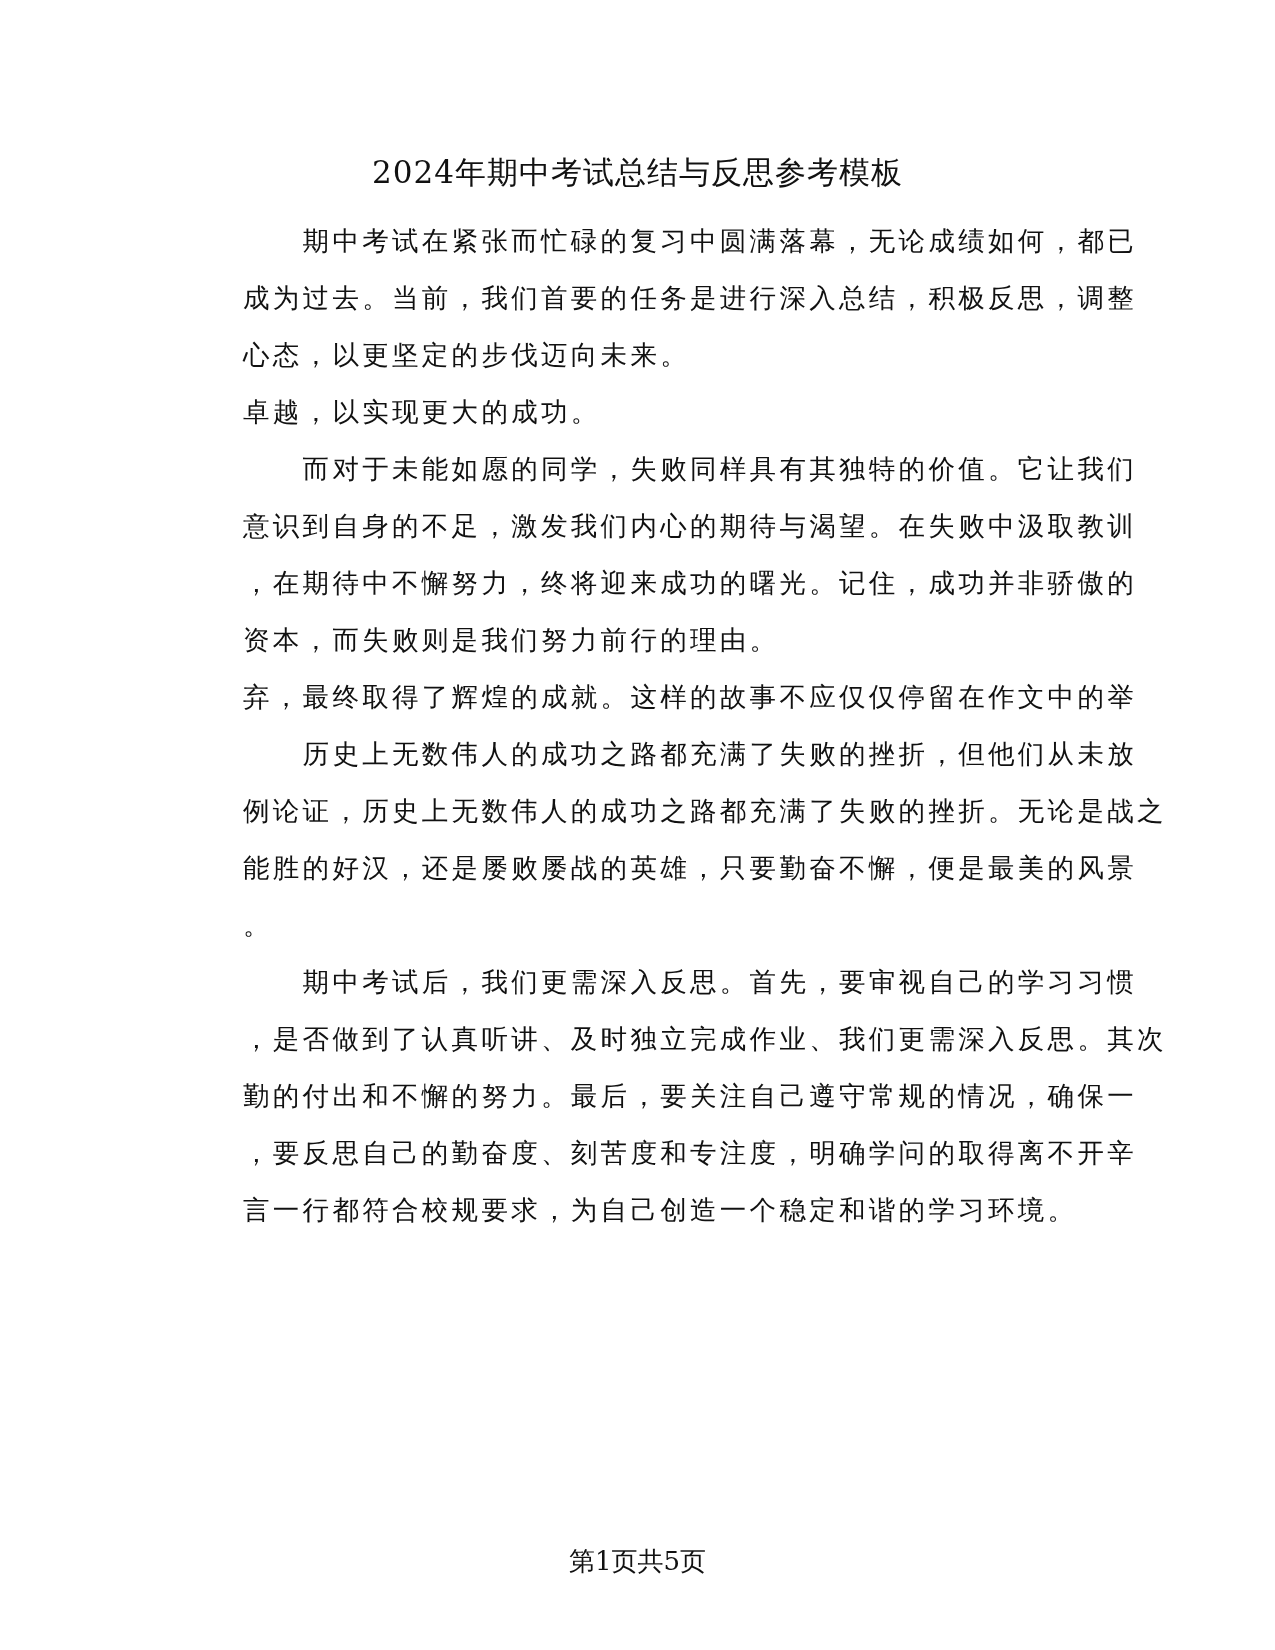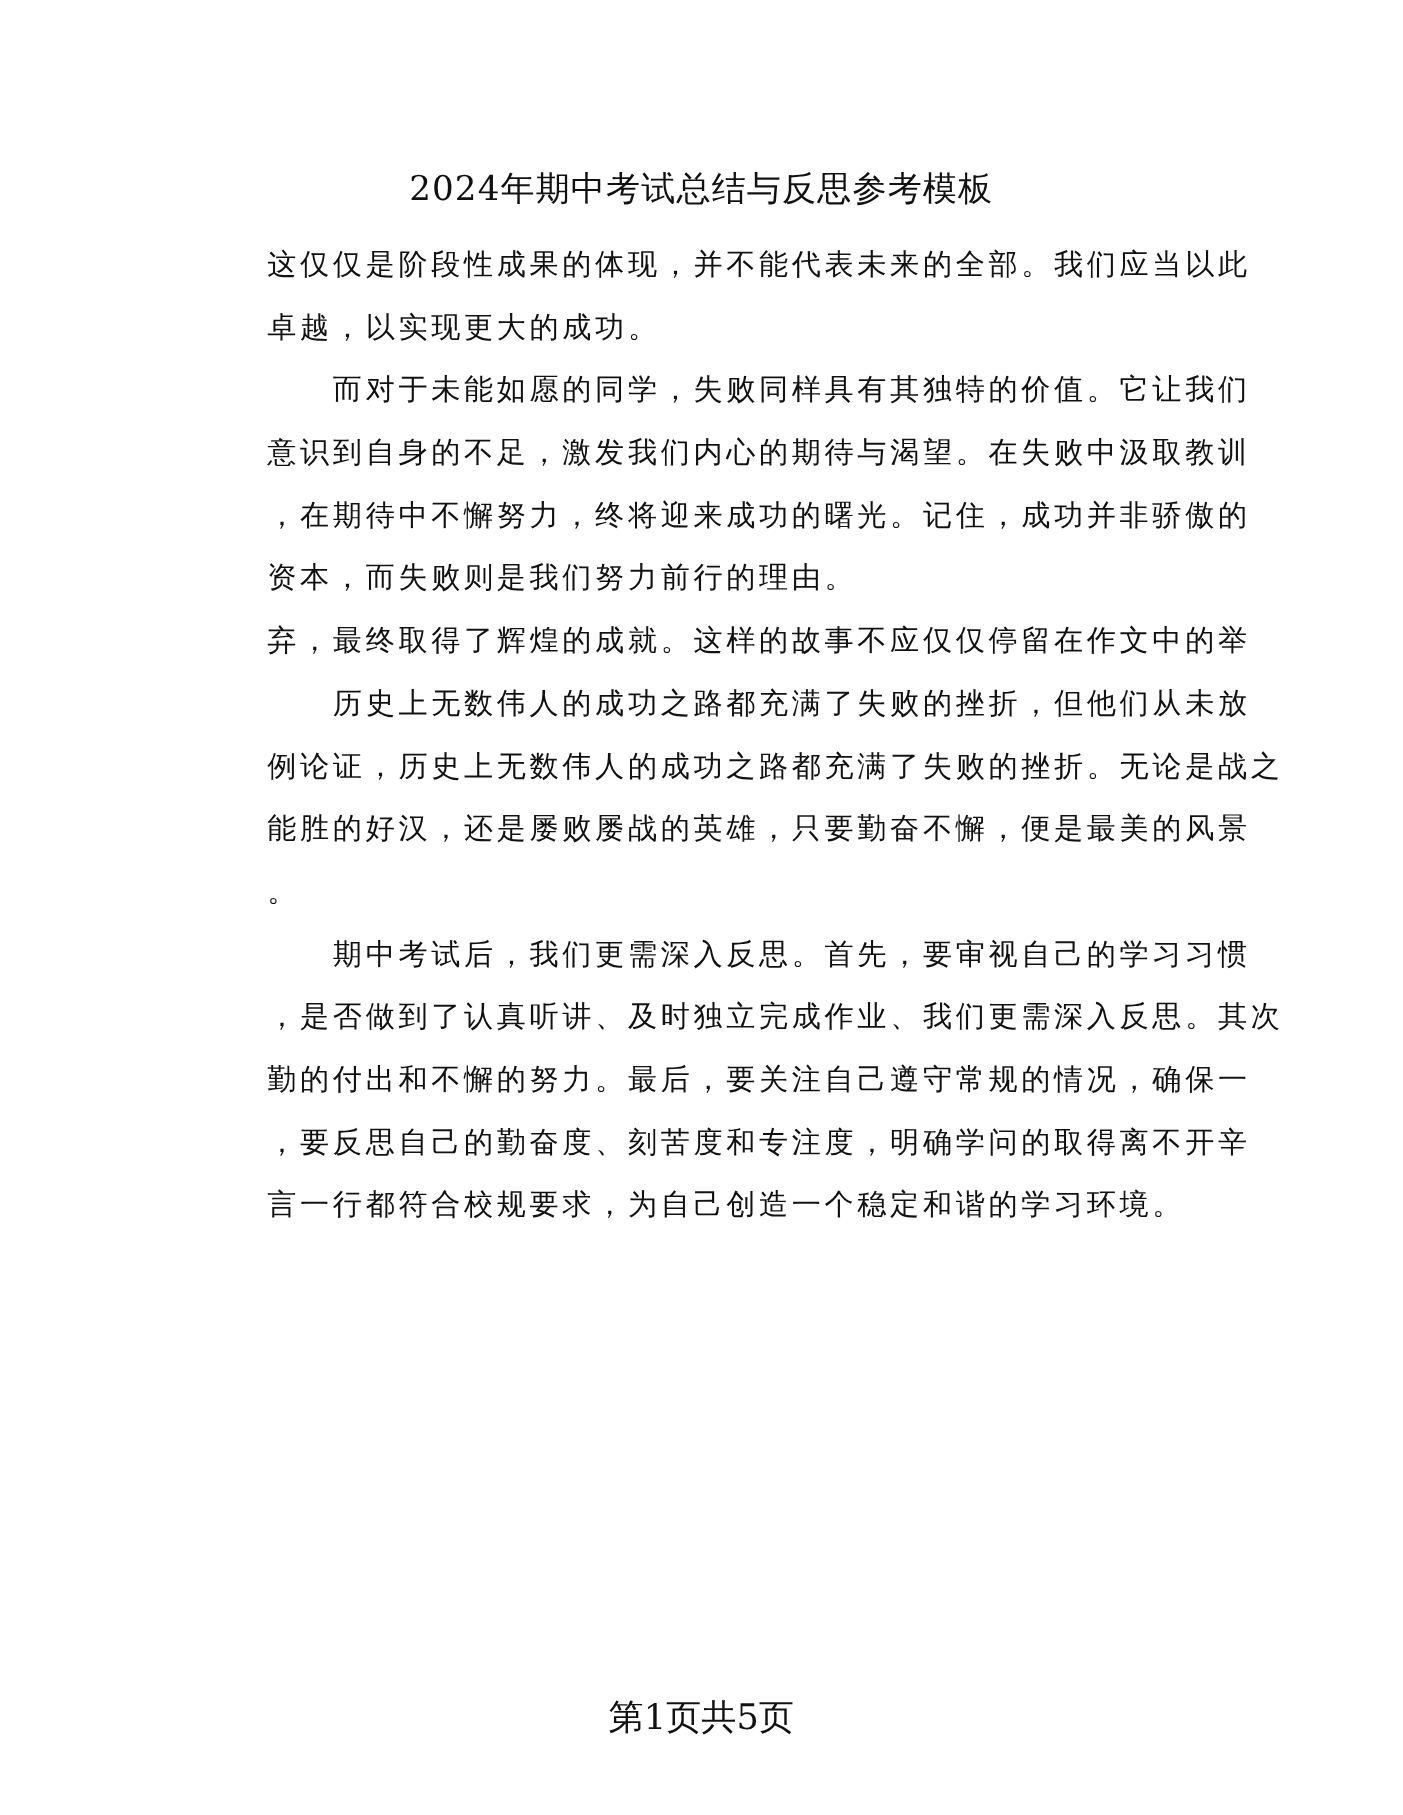--- a/index.html
+++ b/index.html
@@ -55,34 +55,38 @@
       display: block;
       white-space: nowrap;
       height: 57px;
     }
     .footer {
       position: absolute;
       left: 0;
       width: 1275px;
       top: 1543px;
       text-align: center;
-      font-size: 32px;
+      font-size: 26px;
       line-height: 36px;
       letter-spacing: 0px;
     }
   </style>
 </head>
 <body>
 
 <div class="page">
   <h1 class="title">2024年期中考试总结与反思参考模板</h1>
 
   <div class="body">
     <div class="para">
-      <span class="line">这仅仅是阶段性成果的体现，并不能代表未来的全部。我们应当以此</span>
+      <span class="line">　　期中考试在紧张而忙碌的复习中圆满落幕，无论成绩如何，都已</span>
+      <span class="line">成为过去。当前，我们首要的任务是进行深入总结，积极反思，调整</span>
+      <span class="line">心态，以更坚定的步伐迈向未来。</span>
+    </div>
+    <div class="para">
       <span class="line">卓越，以实现更大的成功。</span>
     </div>
     <div class="para">
       <span class="line">　　而对于未能如愿的同学，失败同样具有其独特的价值。它让我们</span>
       <span class="line">意识到自身的不足，激发我们内心的期待与渴望。在失败中汲取教训</span>
       <span class="line">，在期待中不懈努力，终将迎来成功的曙光。记住，成功并非骄傲的</span>
       <span class="line">资本，而失败则是我们努力前行的理由。</span>
     </div>
     <div class="para">
       <span class="line">弃，最终取得了辉煌的成就。这样的故事不应仅仅停留在作文中的举</span>

